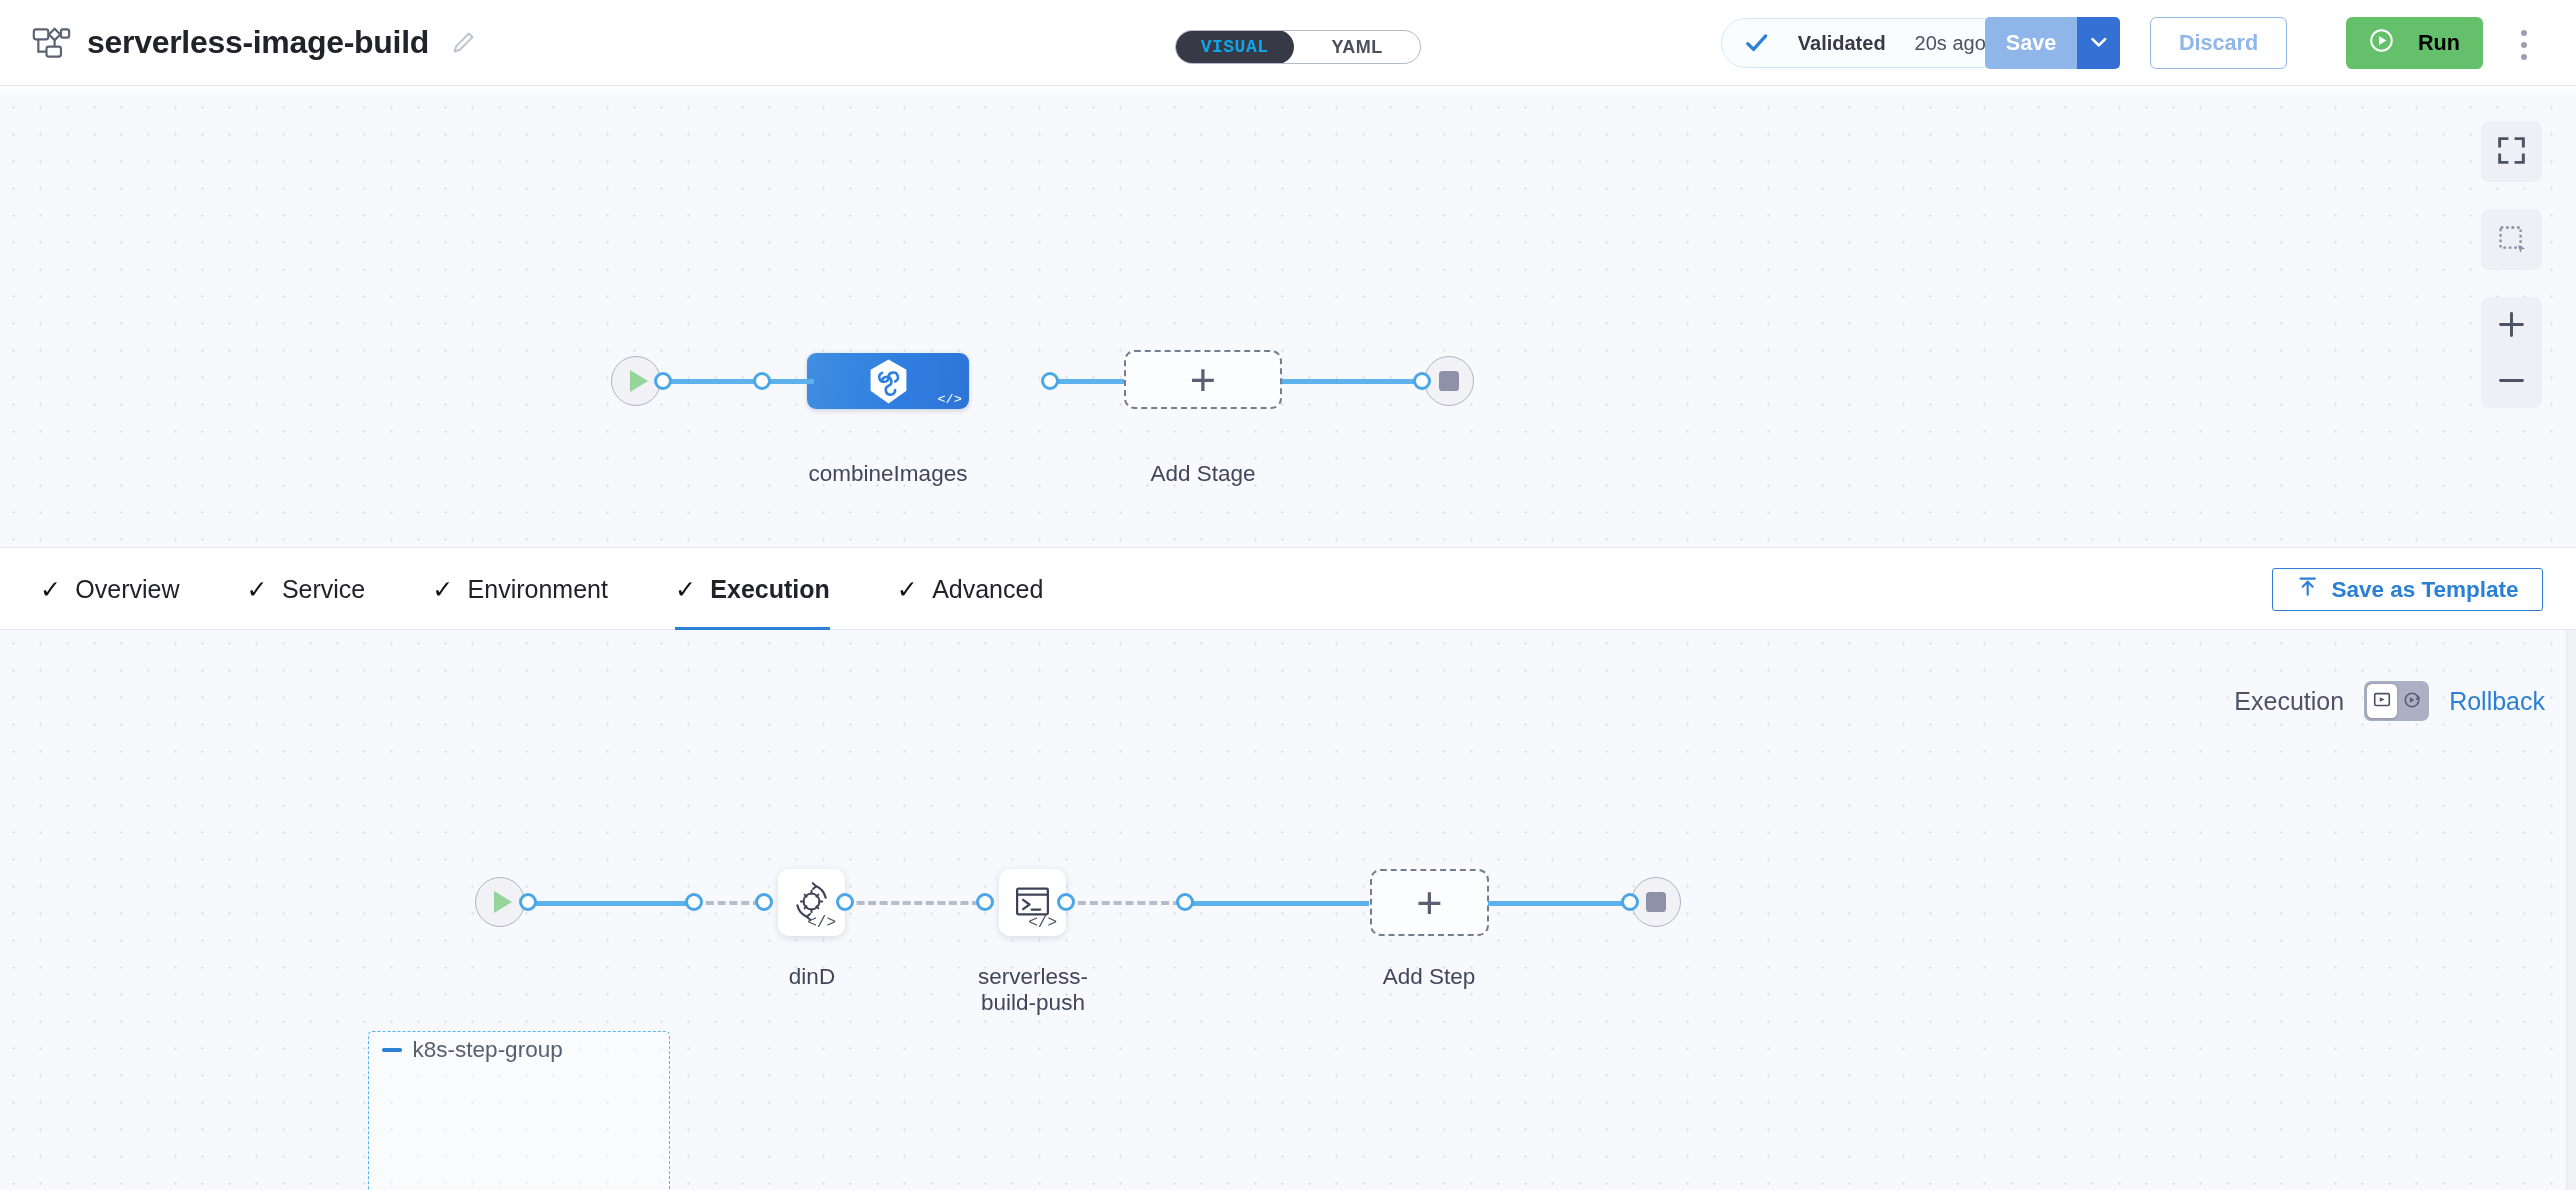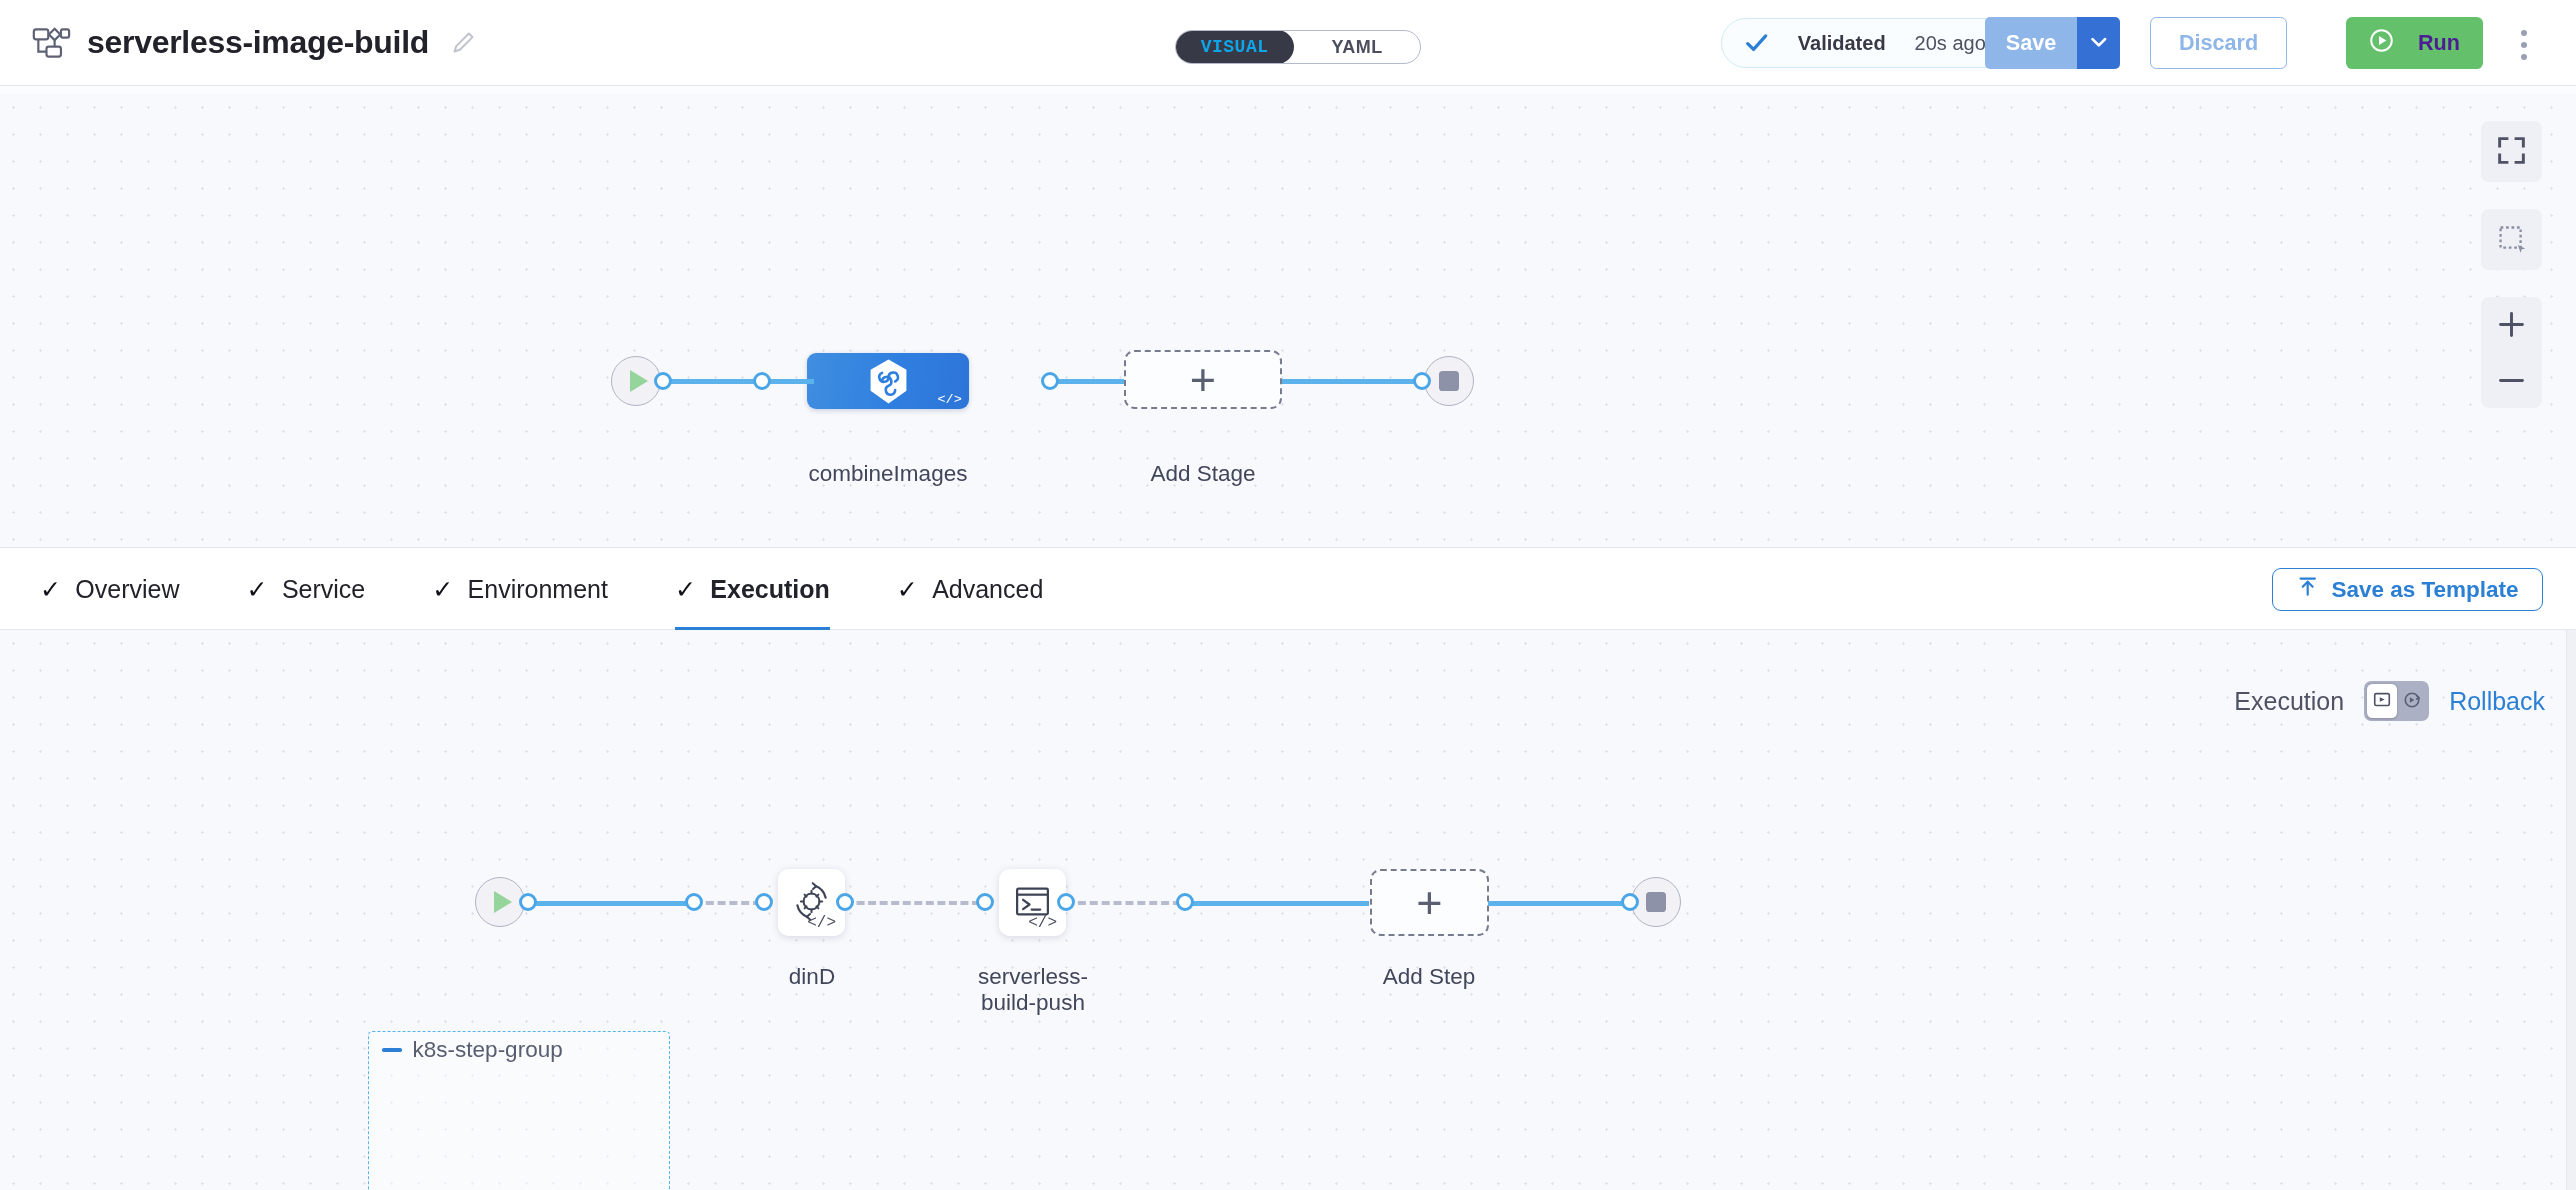--- a/index.html
+++ b/index.html
@@ -74,21 +74,21 @@
     width: 137px; height: 52px;
     border: 0.9px solid #8fb6e8; border-radius: 6.3px; background: #fff;
     color: #8fb6e8; font-size: 21.6px; font-weight: bold;
     display:flex; align-items:center; justify-content:center;
     font-family: "Liberation Sans", sans-serif; cursor: pointer;
   }
   .run-btn {
     position: absolute; left: 2346px; top: 17px;
     width: 137px; height: 52px;
     border: none; border-radius: 6.3px; background: #64c06a;
-    color: #4c1d95; font-size: 21.6px; font-weight: bold;
+    color: #000000; font-size: 21.6px; font-weight: bold;
     display:flex; align-items:center; justify-content:center; gap: 24px;
     font-family: "Liberation Sans", sans-serif; cursor: pointer;
   }
   .kebab {
     position: absolute; left: 2508px; top: 25px;
     width: 32px; height: 40px;
     display:flex; flex-direction: column; align-items:center; justify-content:center; gap:5.4px;
     cursor: pointer;
   }
   .kebab i { width: 6.3px; height: 6.3px; border-radius: 50%; background: #9aa0b4; display:block; }
@@ -209,21 +209,21 @@
   .tab-check { font-size: 25px; color: #121218; line-height: 1; }
   .tab-label { font-size: 25px; color: #22222a; }
   .tab.active .tab-label { font-weight: bold; }
   .tab.active::after {
     content: ""; position: absolute; left: 0; right: 0; bottom: 0;
     height: 4.5px; background: #2b7fd4;
   }
   .save-template-btn {
     position: absolute; right: 33px; top: 20px;
     height: 43px; padding: 0 23.4px;
-    border: 0.9px solid #2b7fd4; border-radius: 9px; background: #fff;
+    border: 0.9px solid #2b7fd4; border-radius: 3px; background: #fff;
     color: #2b7fd4; font-size: 22.5px; font-weight: bold;
     display:flex; align-items:center; gap: 11.7px; cursor: pointer;
     font-family: "Liberation Sans", sans-serif; white-space: nowrap;
   }
 
   
   .exec-toggle-row {
     position: absolute; right: 31px; top: 51px;
     display: flex; align-items: center; gap: 20px;
   }

